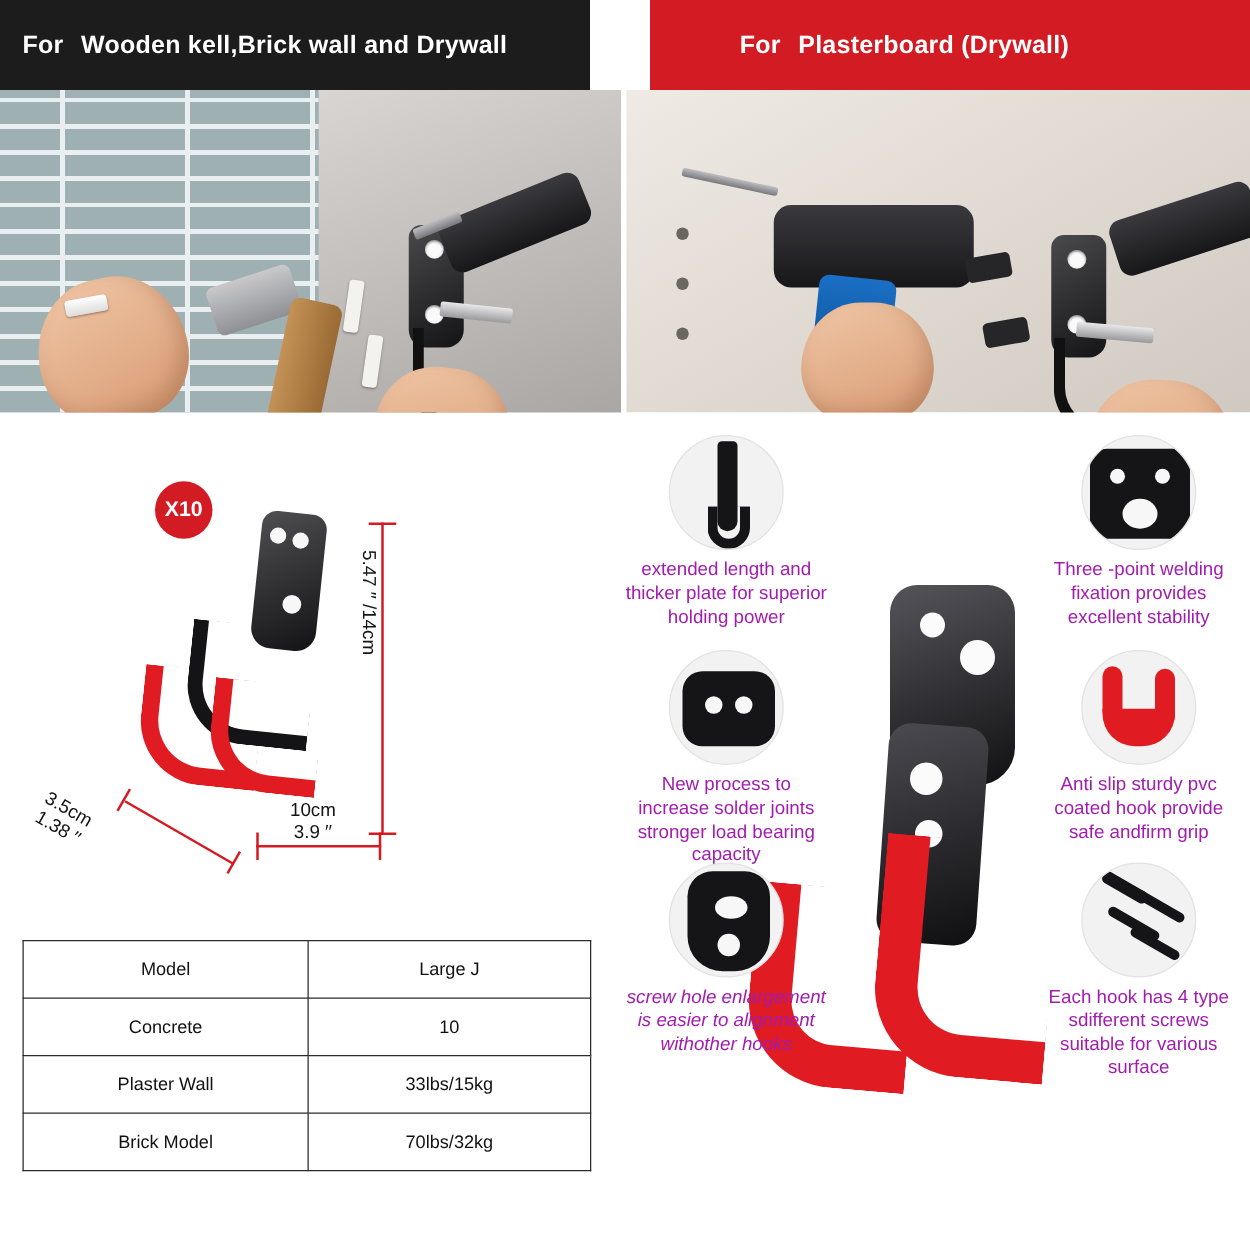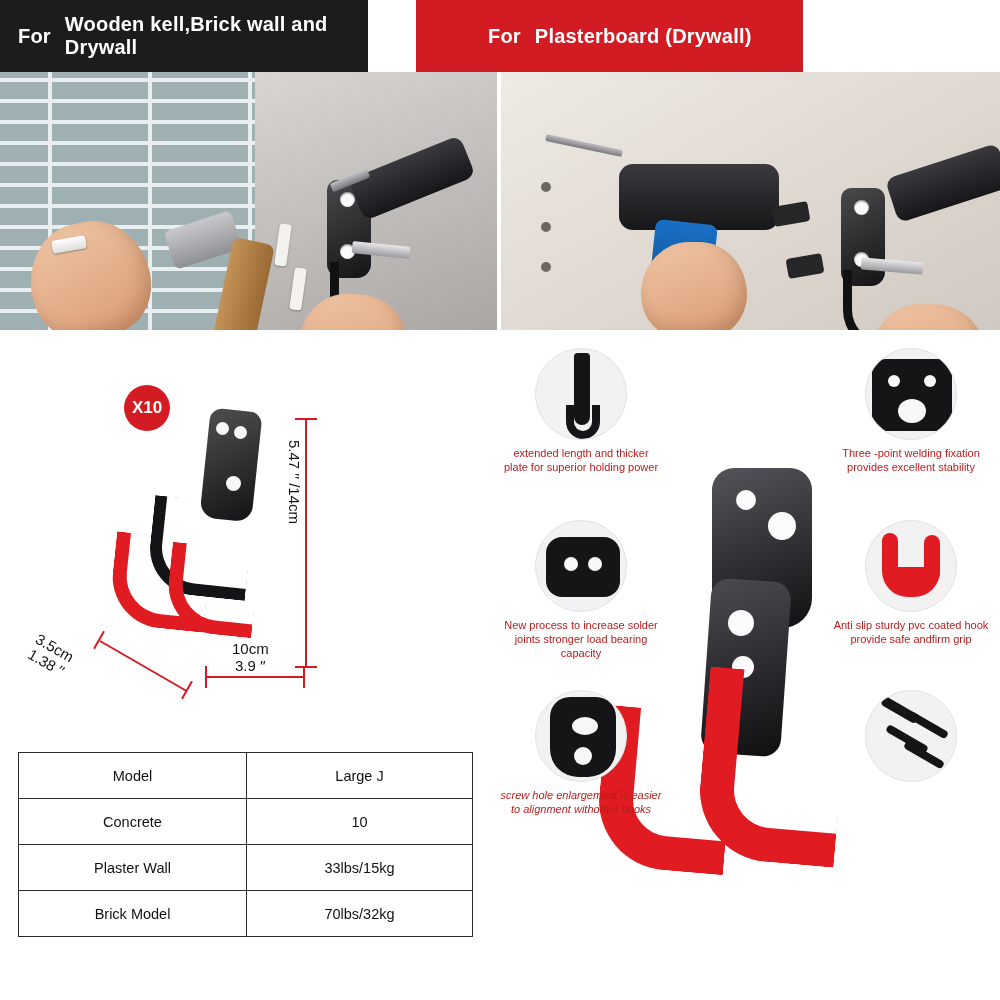--- a/index.html
+++ b/index.html
@@ -6,21 +6,21 @@
   html, body { margin:0; padding:0; }
   body {
     width:1000px; height:1000px;
     background:#ffffff;
     font-family:"Liberation Sans", sans-serif;
     position:relative;
     overflow:hidden;
   }
 
   
-  .top-row { display:flex; width:803px; height:72px;gap:48px; }
+  .top-row { display:flex; width:1000px; height:72px;gap:48px; }
   .banner {
     display:flex; align-items:center;
     height:72px;
     color:#ffffff;
     font-size:20px;
     font-weight:bold;
     letter-spacing:0.2px;
     padding-left:18px;
   }
   .banner-left { width:497px; background:#1c1c1c; }
@@ -142,21 +142,21 @@
 
   
   .feat { position:absolute; width:162px; text-align:center; }
   .feat .bubble {
     width:92px;height:92px;border-radius:50%;
     margin:0 auto 7px auto;
     background:#f2f2f2;
     border:1px solid #e2e2e2;
     position:relative; overflow:hidden;
   }
-  .feat .cap { font-size:11px; line-height:1.25; color:#b91c1c; }
+  .feat .cap { font-size:15px; line-height:1.25; color:#a21caf; }
 
   .b-dark { position:absolute; background:#151518; }
   .b-hole { position:absolute; background:#f7f7f7; border-radius:50%; }
   .b-red  { position:absolute; background:#e11b22; }
 
   
   .bighook { position:absolute; left:640px; top:120px; width:330px; height:540px; }
 </style>
 </head>
 <body>
@@ -317,20 +317,21 @@
     <div class="cap">screw hole enlargement is easier to alignment withother hooks</div>
   </div>
 
   <div class="feat" style="left:830px;top:350px;">
     <div class="bubble">
       <div class="b-dark" style="left:14px;top:14px;width:40px;height:10px;border-radius:4px;transform:rotate(30deg);"></div>
       <div class="b-dark" style="left:40px;top:30px;width:44px;height:8px;border-radius:4px;transform:rotate(30deg);"></div>
       <div class="b-dark" style="left:18px;top:44px;width:46px;height:8px;border-radius:4px;transform:rotate(30deg);"></div>
       <div class="b-dark" style="left:36px;top:60px;width:44px;height:8px;border-radius:4px;transform:rotate(30deg);"></div>
     </div>
+    <div class="cap">Each hook has 4 type sdifferent screws suitable for various surface</div>
   </div>
 </div>
 
 <table class="spec-table">
   <tbody>
     <tr>
       <td class="k">Model</td>
       <td>Large J</td>
     </tr>
     <tr>

